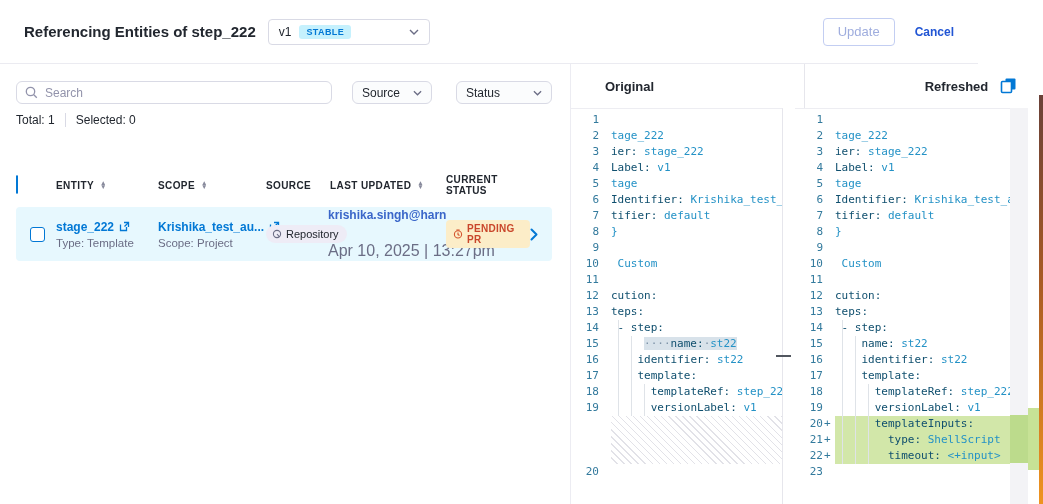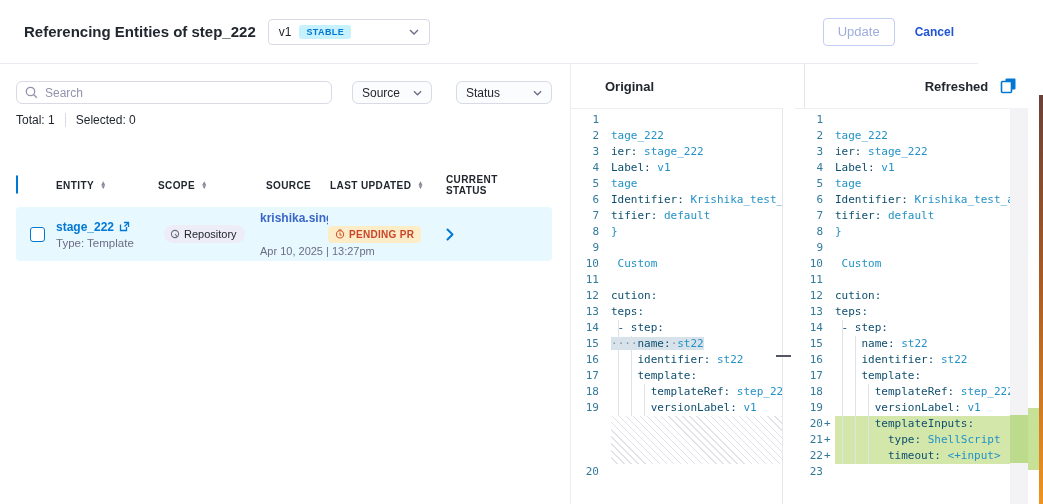--- a/index.html
+++ b/index.html
@@ -44,21 +44,21 @@
     font-size:6.5px; line-height:4.5px; cursor:pointer; }
   .cbx { width:15px; height:15px; border:1.6px solid #0278d5; border-radius:3px; background:#fff; cursor:pointer; }
 
   .trow { position:absolute; top:143px; left:16px; width:536px; height:54px; background:#e7f8fe;
     border-radius:4px; cursor:pointer; }
   .cell-main { font-size:12px; color:#0278d5; font-weight:bold; display:flex; align-items:center; gap:5px; }
   .cell-sub { font-size:11.5px; color:#6b6d85; margin-top:3px; }
   .src-pill { display:inline-flex; align-items:center; gap:4px; background:#eeecf6; border-radius:10px;
     padding:3px 8px 3px 6px; font-size:11px; color:#22272f; margin-left:6px; }
   .upd-by { font-size:12px; color:#3a66c9; font-weight:bold; white-space:nowrap; overflow:hidden; }
-  .upd-at { font-size:11px; color:#6b6d85; margin-top:20px; white-space:nowrap; }
+  .upd-at { font-size:16px; color:#6b6d85; margin-top:20px; white-space:nowrap; }
   .status-badge { display:inline-flex; align-items:center; gap:4px; background:#fcedc8; border-radius:4px;
     padding:3px 7px; font-size:10px; font-weight:bold; letter-spacing:.3px; color:#c9462b; }
 
   
   .diff-sec { position:absolute; top:64px; left:570px; right:0; bottom:0; border-left:1px solid #ececf2; background:#fff; }
   .diff-headers { position:absolute; top:0; left:10px; right:0; height:44px; display:flex;gap:43px; }
   .dh-orig { width:224px; border-right:1px solid #e6e6ec; display:flex; align-items:center; padding-left:24px; }
   .dh-refr { flex:1; display:flex; align-items:center; padding-left:22px; position:relative;justify-content:center; }
   .dh-title { font-size:13px; font-weight:bold; color:#22272f; }
   .copy-btn { position:absolute; right:26px; top:13px; width:17px; height:17px; cursor:pointer; background:none; border:none; }
@@ -71,21 +71,21 @@
 
   .lines { position:relative; padding-top:3px; font-family:"DejaVu Sans Mono", monospace; font-size:11px; }
   .code-line { display:flex; height:16px; line-height:16px; }
   .gutter { flex:0 0 40px; display:inline-flex; justify-content:flex-end; color:#337a9d; }
   .gutter .num { display:inline-block; width:26px; text-align:right; }
   .gutter .plus { display:inline-block; width:12px; text-align:left; padding-left:1px; }
   .content { flex:1; white-space:pre; overflow:hidden; }
   .key { color:#0f4f6e; }
   .val { color:#2492c6; }
   .ws { color:#7d93a8; }
-  .selbg { background:#d8e2ea; }
+  .selbg { background:#d8e2ea;margin-left:33px; }
   .added .content { background:#d2e7a9; }
   .hatch-block { height:48px; margin-left:40px;
     background:repeating-linear-gradient(45deg,#ffffff,#ffffff 4px,#e2e2e8 4px,#e2e2e8 5px); }
   .guide { position:absolute; width:1px; background:#dfe3e8; }
 
   .sash-dash { position:absolute; left:205px; top:291px; width:15px; height:2px; background:#51565f; }
   .ruler { position:absolute; top:44px; bottom:0; right:15px; width:18px; background:#f3f3f6; }
   .ruler-marker { position:absolute; left:0; right:0; top:307px; height:48px; background:#bcdb8c; }
   .mini { position:absolute; top:44px; bottom:0; right:4px; width:11px; background:#fff; }
   .mini-marker { position:absolute; left:0; right:0; top:300px; height:62px; background:#c7e296; }
@@ -189,20 +189,33 @@
           <svg width="11" height="11" viewBox="0 0 11 11">
               <path d="M1.5 3.5v6h6v-3.5" fill="none" stroke="#0278d5" stroke-width="1.3"></path>
               <path d="M5 1.5h4.5V6" fill="none" stroke="#0278d5" stroke-width="1.3"></path>
               <path d="M9.5 1.5L5.5 5.5" stroke="#0278d5" stroke-width="1.3"></path>
             </svg>
         </span>
       </div>
       <div class="cell-sub">Type: Template</div>
     </div>
     <div>
+      <div class="cell-main">
+        <span>Krishika_test_au...</span>
+        <span>
+          <svg width="11" height="11" viewBox="0 0 11 11">
+              <path d="M1.5 3.5v6h6v-3.5" fill="none" stroke="#0278d5" stroke-width="1.3"></path>
+              <path d="M5 1.5h4.5V6" fill="none" stroke="#0278d5" stroke-width="1.3"></path>
+              <path d="M9.5 1.5L5.5 5.5" stroke="#0278d5" stroke-width="1.3"></path>
+            </svg>
+        </span>
+      </div>
+      <div class="cell-sub">Scope: Project</div>
+    </div>
+    <div>
       <span class="src-pill">
         <span>
           <svg width="10" height="10" viewBox="0 0 10 10">
               <circle cx="5" cy="5" r="3.6" fill="none" stroke="#6b6d85" stroke-width="1.1"></circle>
               <path d="M5 5l2.4 2.8" stroke="#6b6d85" stroke-width="1.1"></path>
             </svg>
         </span>
         <span>Repository</span>
       </span>
     </div>

